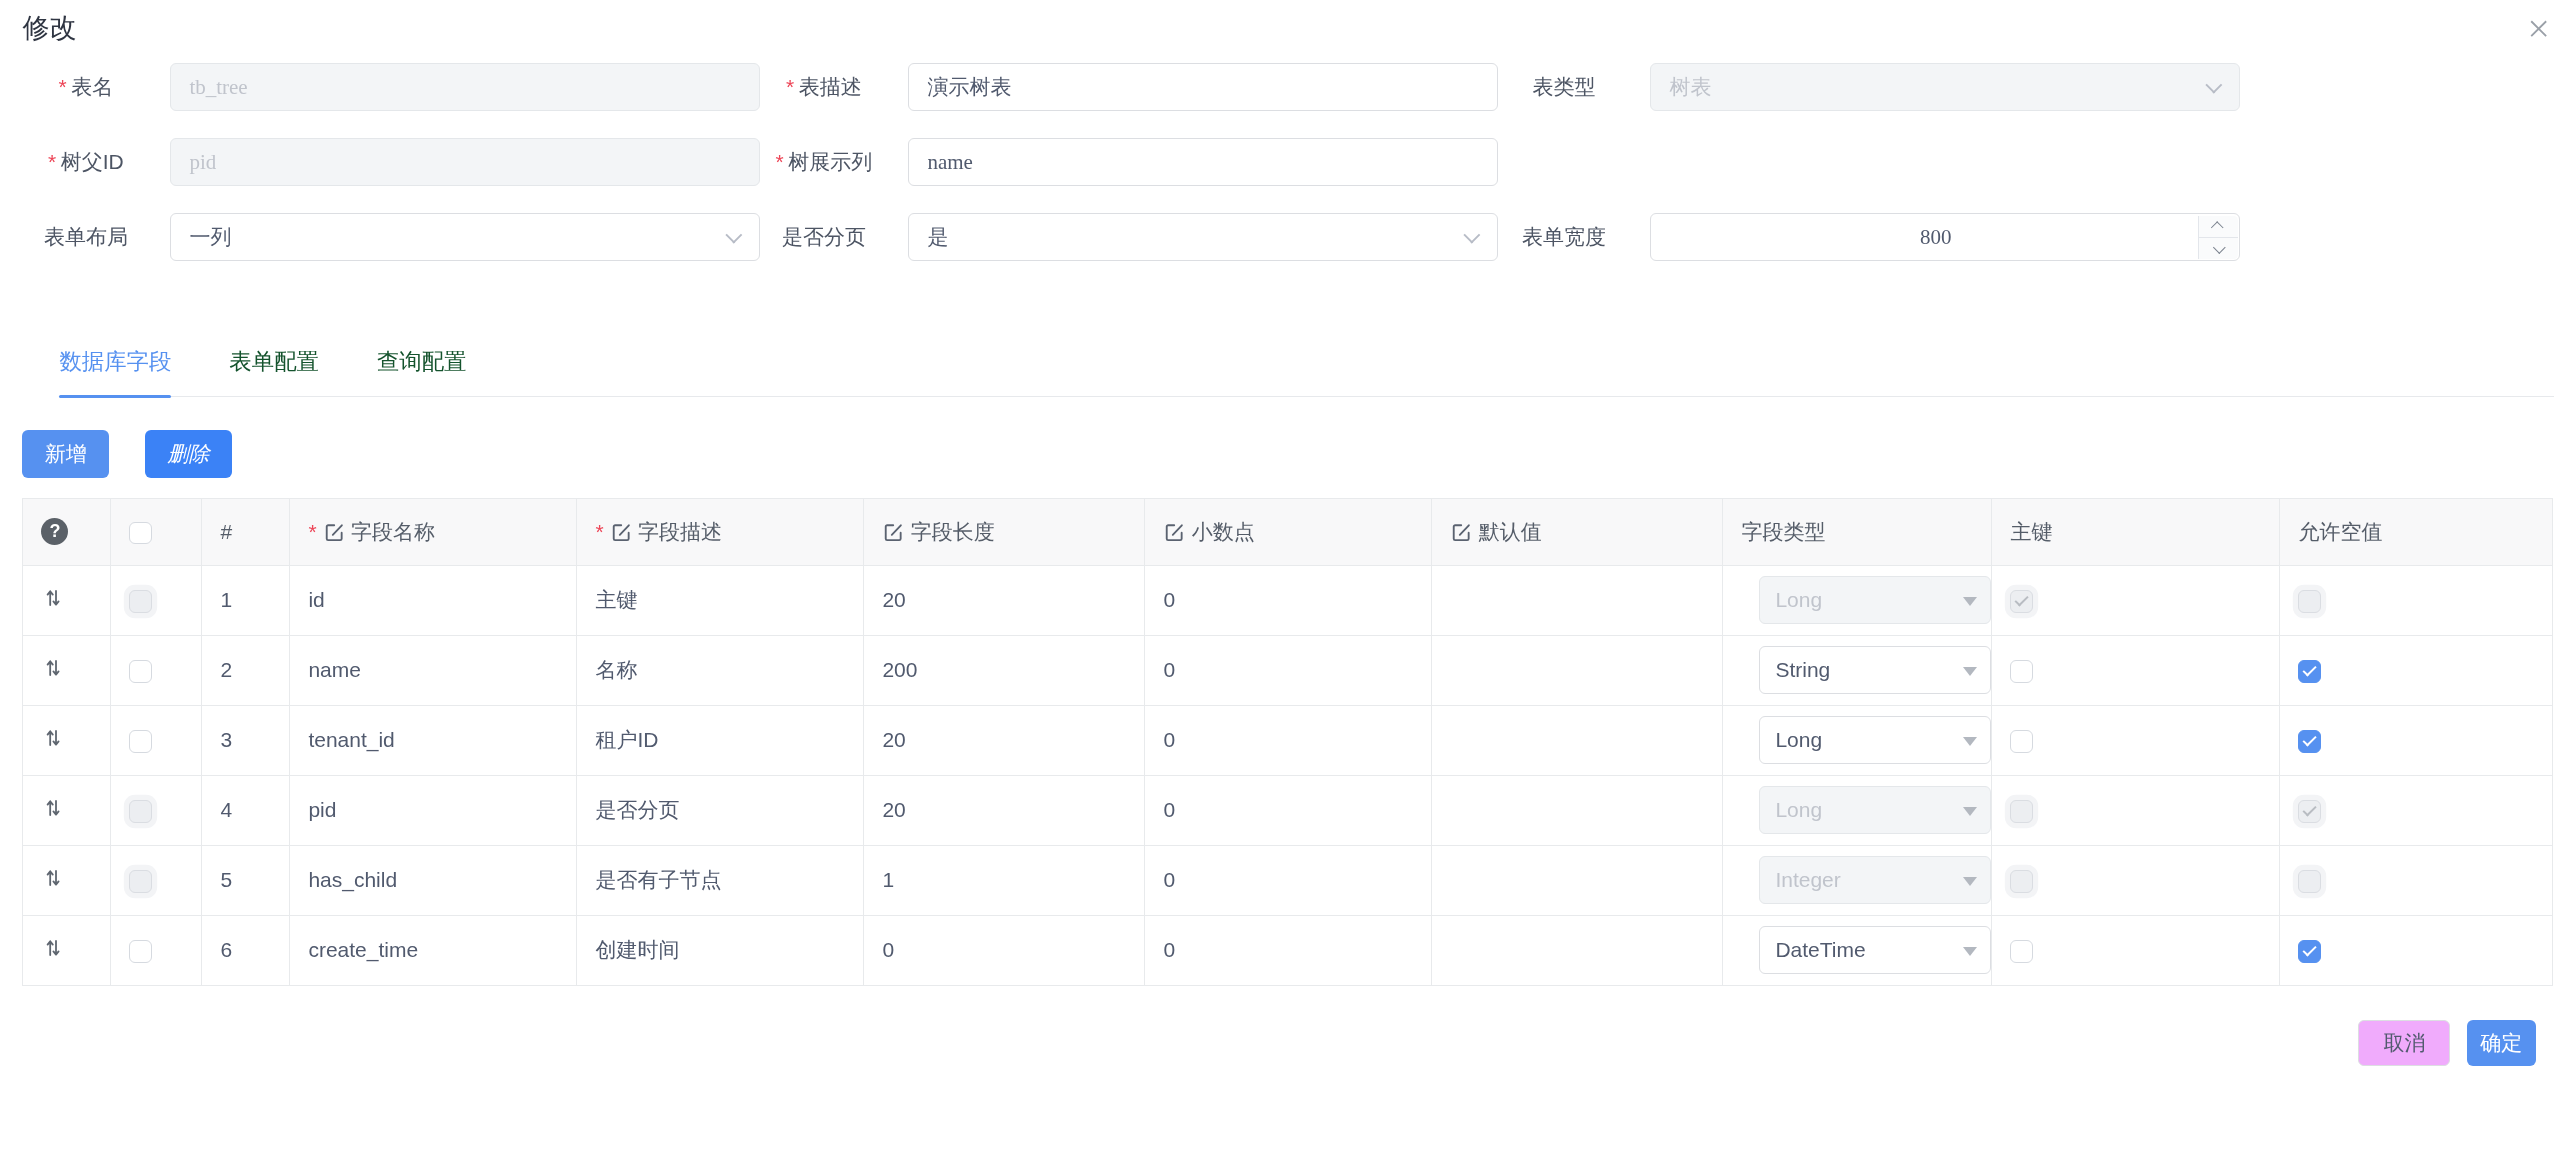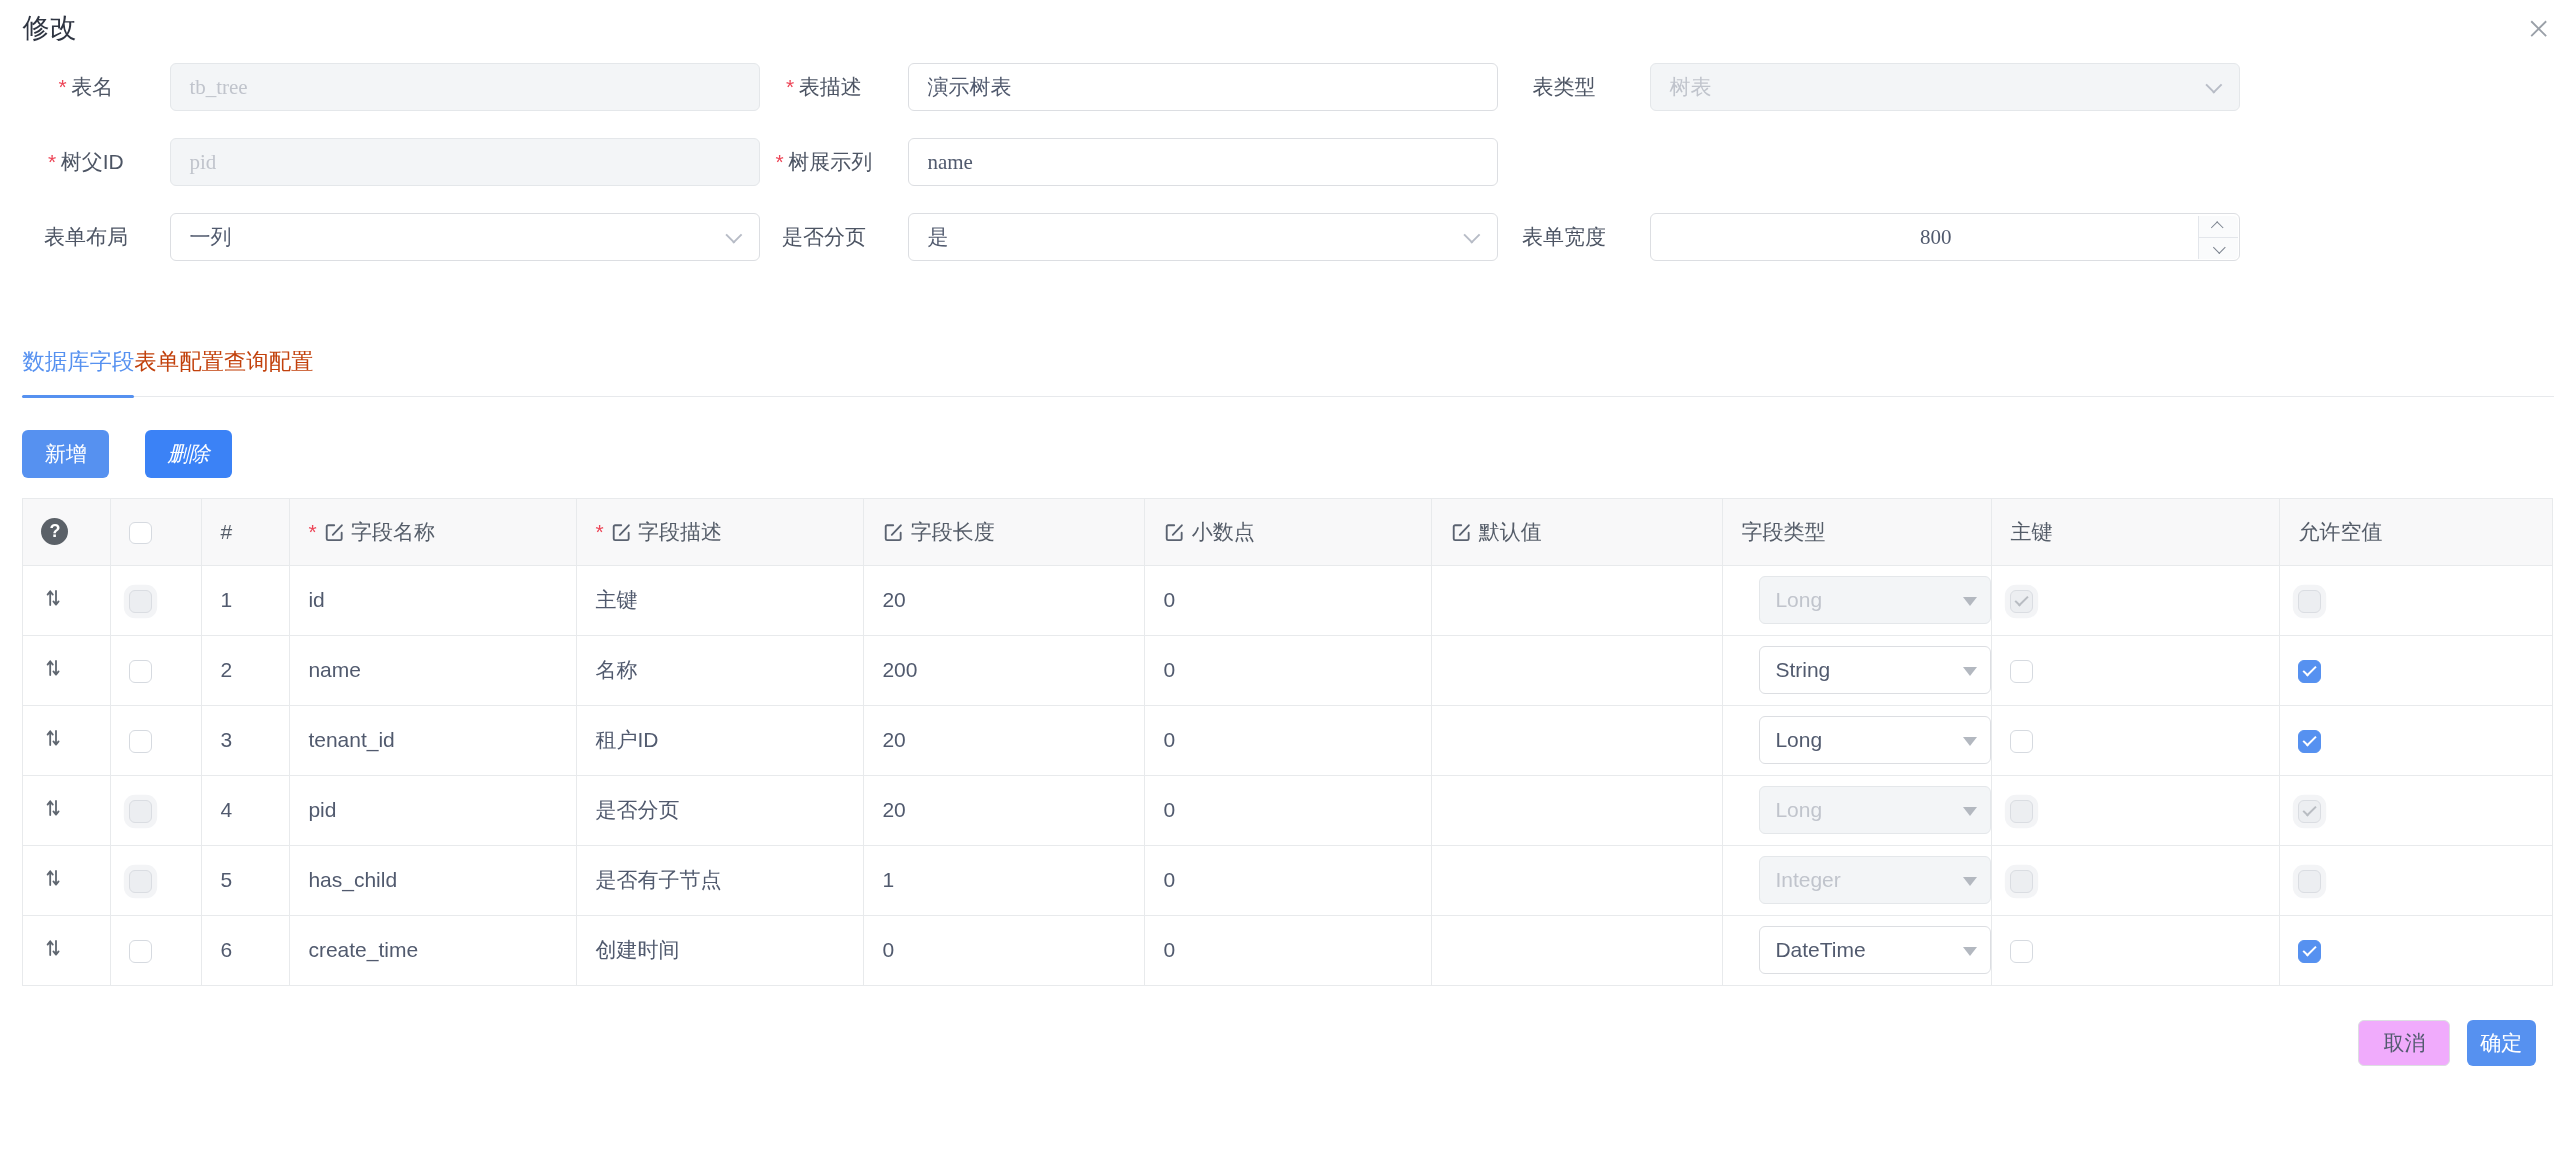--- a/index.html
+++ b/index.html
@@ -34,22 +34,22 @@
   .fctrl.number{padding:0;}
   .fctrl.number .fval{flex:1;text-align:center;padding-right:19.4px;}
   .spin{position:absolute;right:1.5px;top:1.5px;bottom:1.5px;width:39px;border-left:1.5px solid #e3e6eb;
     display:flex;flex-direction:column;border-radius:0 4.5px 4.5px 0;overflow:hidden;}
   .spin-btn{flex:1;display:flex;align-items:center;justify-content:center;background:#fafbfc;cursor:pointer;}
   .spin-btn + .spin-btn{border-top:1.5px solid #e3e6eb;}
   .spin-up-gl{width:7.5px;height:7.5px;border-left:1.5px solid #7a828e;border-top:1.5px solid #7a828e;transform:rotate(45deg) translateY(1.5px);}
   .spin-dn-gl{width:7.5px;height:7.5px;border-right:1.5px solid #7a828e;border-bottom:1.5px solid #7a828e;transform:rotate(45deg) translateY(-1.5px);}
 
   
-  .tabs{margin-top:70px;display:flex;border-bottom:1.5px solid #e7e9ec;position:relative;}
-  .tab{padding:15px 0 19.4px;font-size:22.4px;color:#c2410c;position:relative;cursor:pointer;}
+  .tabs{margin-top:70px;display:flex;gap:58px;border-bottom:1.5px solid #e7e9ec;position:relative;margin-left:37px;}
+  .tab{padding:15px 0 19.4px;font-size:22.4px;color:#14532d;position:relative;cursor:pointer;}
   .tab.show{color:#5691f0;}
   .tab.show::after{content:"";position:absolute;left:0;right:0;bottom:-1.5px;height:3px;
     background:#5691f0;border-radius:1.5px;}
 
   
   .toolbar{margin-top:33px;display:flex;gap:36px;}
   .btn{height:48px;border:none;border-radius:6px;font-size:21px;padding:0 22.4px;
     color:#fff;cursor:pointer;font-family:inherit;display:flex;align-items:center;}
   .btn.add{background:#5691f0;}
   .btn.del{background:#3b82f6;font-style:italic;}

